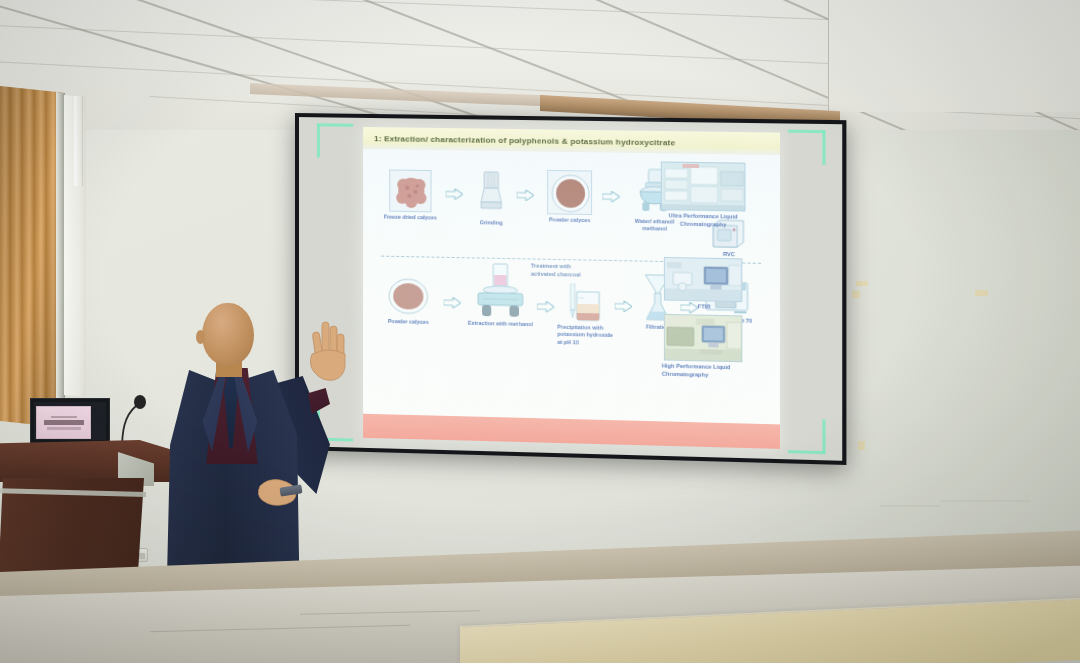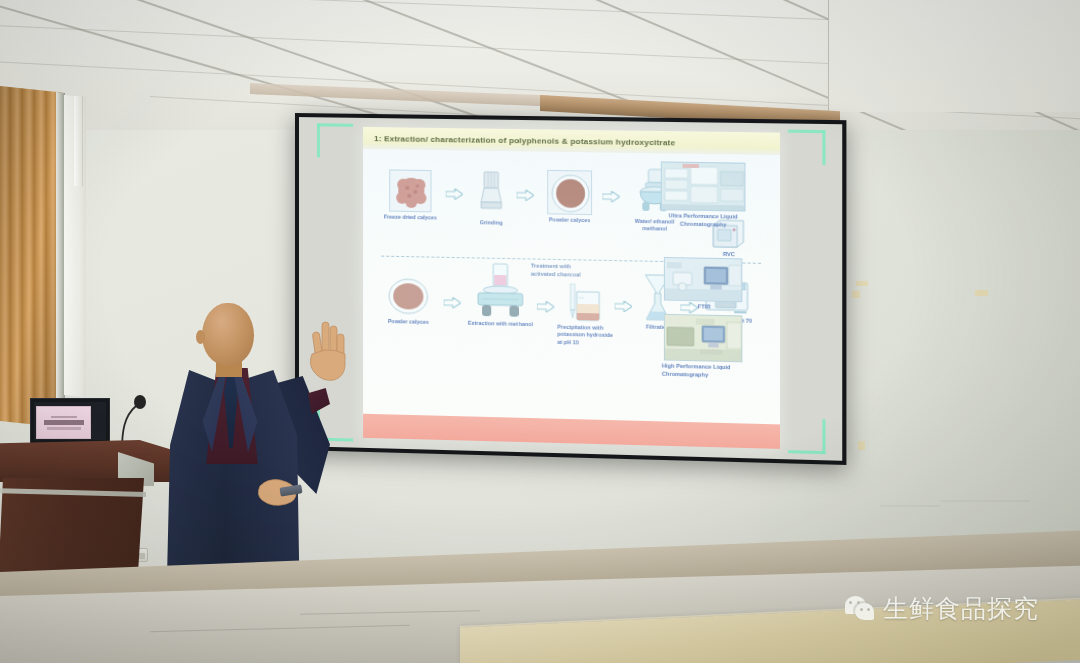--- a/index.html
+++ b/index.html
@@ -762,25 +762,14 @@
   <div class="baseboard"></div>
   <div class="floor"></div>
   <div class="floor-tileline" style="left:150px;top:628px;width:260px;transform:rotate(-1.4deg);"></div>
   <div class="floor-tileline" style="left:300px;top:612px;width:180px;transform:rotate(-1.1deg);"></div>
 
   <div class="fg-table-edge"></div>
   <div class="fg-table"></div>
 
   <div class="wall-vignette"></div>
 
-  <div class="watermark">
-    <div class="wm-logo">
-      <div class="wm-b1"></div>
-      <div class="wm-b2"></div>
-      <div class="wm-dot" style="left:4px;top:5px;"></div>
-      <div class="wm-dot" style="left:12px;top:5px;"></div>
-      <div class="wm-dot" style="left:15px;top:12px;"></div>
-      <div class="wm-dot" style="left:22px;top:12px;"></div>
-    </div>
-    <div class="wm-text">生鲜食品探究</div>
-  </div>
 
 </div>
 
 </body></html>

